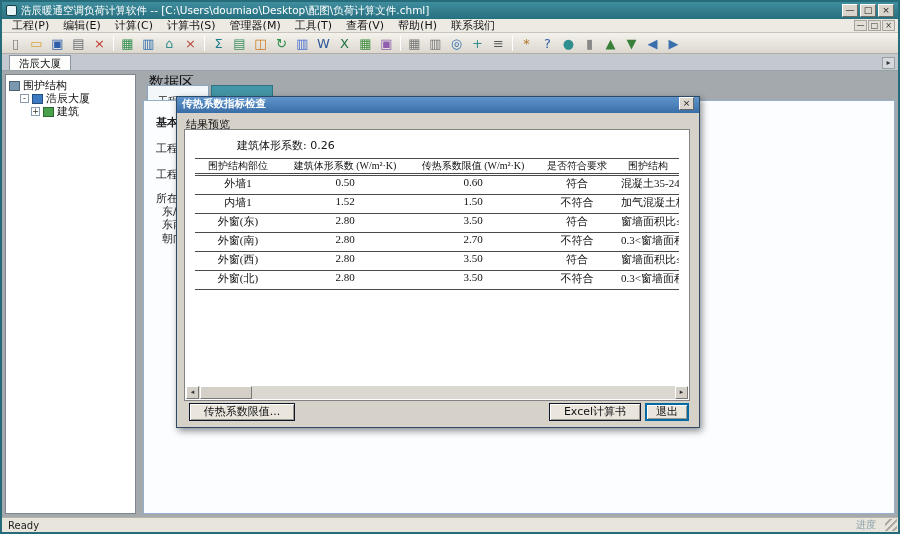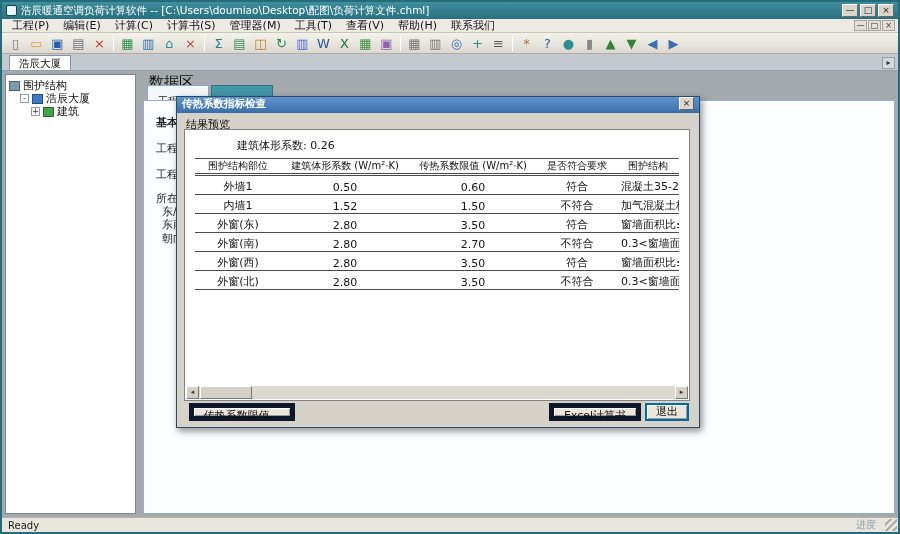--- a/index.html
+++ b/index.html
@@ -58,32 +58,32 @@
 
   
   .dialog{position:absolute;left:174px;top:94px;width:524px;height:332px;background:#d6d2ca;border:1px solid #2c4a66;box-shadow:2px 3px 7px rgba(0,0,0,.45);z-index:30;}
   .dlg-title{height:16px;background:linear-gradient(180deg,#5f95cc,#3a6da6);display:flex;align-items:flex-start;padding:0 5px;color:#fff;font-weight:bold;font-size:10.5px;}
   .dlg-close{margin-left:auto;width:15px;height:13px;background:#dcd8d0;border:1px solid #fff;border-right-color:#666;border-bottom-color:#666;text-align:center;line-height:11px;font-size:9px;color:#222;font-weight:normal;}
   .dlg-section{position:absolute;left:9px;top:20px;font-size:11px;color:#111;}
   .dlg-white{position:absolute;left:7px;top:32px;width:506px;height:272px;background:#fff;border:1px solid #828282;}
   .info-line{display:flex;padding:8px 14px 3px;font-size:11px;white-space:nowrap;}
   .info-right{margin-left:38px;}
   .tbl{margin:2px 10px 0;font-size:11px;}
-  .tr{display:flex;align-items:flex-end;height:19px;border-bottom:1px solid #4a4a4a;}
+  .tr{display:flex;align-items:flex-start;height:19px;border-bottom:1px solid #4a4a4a;font-family:Liberation Serif, serif;}
   .tr.head{border-top:1px solid #4a4a4a;border-bottom:3px double #4a4a4a;height:18px;font-size:10px;}
   .c{text-align:center;white-space:nowrap;overflow:hidden;}
   .c0{width:86px;} .c1{width:128px;} .c2{width:128px;} .c3{width:80px;}
   .c4{flex:1;text-align:left;padding-left:4px;min-width:0;}
   .tr.head .c4{text-align:center;padding-left:0;}
   .hscroll{position:absolute;left:1px;right:1px;bottom:1px;height:13px;background:#dbd8d1;display:flex;}
   .sb-btn{width:13px;height:13px;background:#d4d0c8;border:1px solid #fff;border-right-color:#777;border-bottom-color:#777;font-size:7px;text-align:center;line-height:11px;color:#333;flex:0 0 auto;}
   .sb-btn.right{margin-left:auto;}
   .sb-thumb{width:52px;height:13px;background:#d4d0c8;border:1px solid #fff;border-right-color:#777;border-bottom-color:#777;margin-left:1px;flex:0 0 auto;}
   .dlg-btns{position:absolute;left:0;right:0;bottom:6px;height:18px;}
-  .btn{position:absolute;height:18px;background:#eae6de;border:5px solid #0f172a;box-shadow:inset 1px 1px 0 #fff,inset -1px -1px 0 #9d9990;font-size:11px;text-align:center;line-height:16px;color:#111;}
+  .btn{position:absolute;height:18px;background:#eae6de;border:1px solid #0f172a;box-shadow:inset 1px 1px 0 #fff,inset -1px -1px 0 #9d9990;font-size:11px;text-align:center;line-height:16px;color:#111;}
   .btn-limit{left:12px;width:106px;}
   .btn-excel{right:58px;width:92px;}
   .btn-exit{right:10px;width:44px;border:2px solid #0369a1;line-height:14px;}
 </style>
 </head>
 <body>
 
 <div class="window">
 
   <div class="titlebar">

